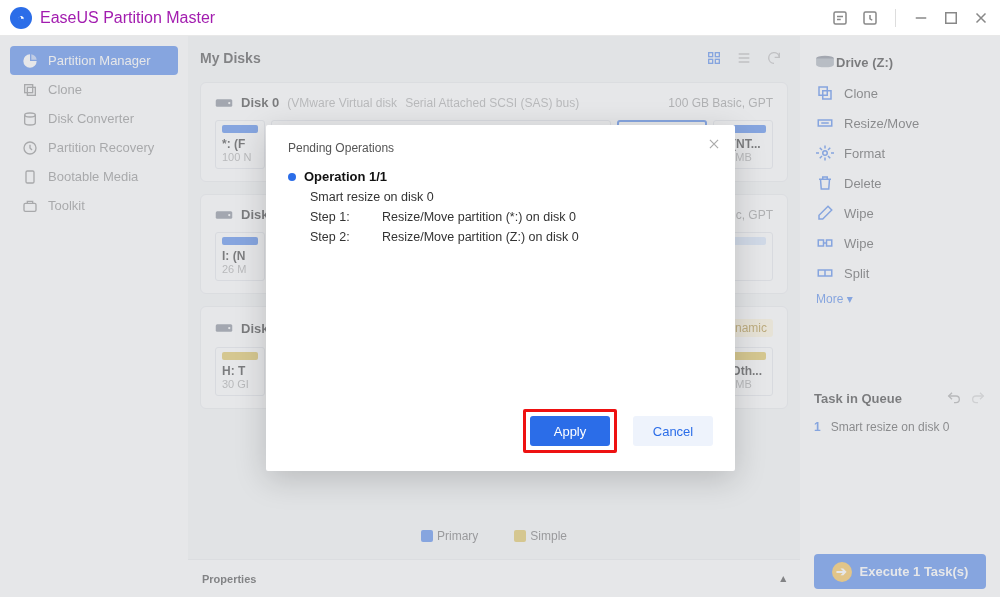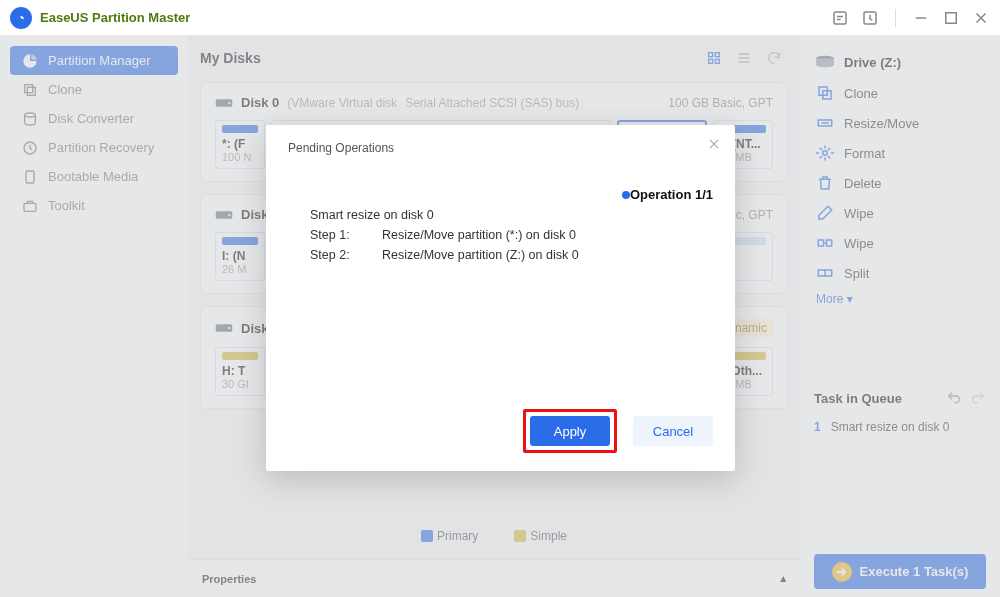--- a/index.html
+++ b/index.html
@@ -1,21 +1,21 @@
 <!DOCTYPE html>
 <html><head>
   <meta charset="utf-8">
   <style>
     * { margin: 0; padding: 0; box-sizing: border-box; font-family: -apple-system, "Segoe UI", Arial, sans-serif; }
     body { width: 1000px; height: 597px; background: #fff; overflow: hidden; position: relative; }
 
     
     .titlebar { height: 36px; display: flex; align-items: center; padding: 0 10px; border-bottom: 1px solid #e8e8e8; }
     .appicon { width: 22px; height: 22px; background: #2b6de8; border-radius: 50%; margin-right: 8px; display:flex;align-items:center;justify-content:center;color:#fff;font-size:12px;font-weight:bold;}
-    .apptitle { font-size: 13px; font-weight: 700; color: #4d7c0f; }
+    .apptitle { font-size: 16px; font-weight: 400; color: #a21caf; }
     .win-controls { margin-left: auto; display: flex; gap: 12px; align-items:center;}
     .win-controls .ico { width: 18px; height: 18px; color: #888; cursor:pointer;}
     .vsep { width:1px; height:18px; background:#ddd; margin:0 4px;}
 
     
     .body { display: flex; height: calc(597px - 36px); }
     .left { width: 188px; background: #fff; padding: 10px 10px;}
     .navitem { height: 29px; display: flex; align-items: center; padding: 0 12px; border-radius: 4px; font-size: 13px; color: #777; gap: 10px; cursor:pointer;}
     .navitem.active { background: #2b6de8; color: #fff; }
     .navitem .navicon { width:16px;height:16px;}
@@ -39,39 +39,39 @@
     .partname { font-size:12px; color:#111; font-weight:600; white-space:nowrap; overflow:hidden; text-overflow:ellipsis;}
     .partsize { font-size:11px; color:#999;}
 
     .legend { display:flex; gap:36px; justify-content:center; align-items:center; margin:16px 0; font-size:12px; color:#555;}
     .legend .sw{ width:12px;height:12px; display:inline-block; border-radius:2px; margin-right:4px; vertical-align:-2px;}
 
     .propbar { background:#fff; border-top:1px solid #e6e8ec; padding:12px 14px; display:flex; align-items:center; font-weight:700; font-size:11px; color:#222; margin:0 -12px;}
     .propbar .caret{ margin-left:auto;}
 
     
-    .rp-head { display:flex; align-items:center; gap:8px; font-weight:700; font-size:13px; color:#111; margin-bottom:8px;}
+    .rp-head { display:flex; align-items:center; gap:0; font-weight:700; font-size:13px; color:#111; margin-bottom:8px;}
     .action { display:flex; align-items:center; gap:10px; padding:6px 2px; font-size:13px; color:#333; cursor:pointer;}
     .action .aic{ width:18px;height:18px; color:#2b6de8;}
     .more { color:#2b6de8; font-size:12px; padding:4px 2px; cursor:pointer;}
 
     .taskq { margin-top:auto;}
     .taskq-h { display:flex; align-items:center; font-weight:700; font-size:13px; color:#111;}
     .taskq-h .tools{ margin-left:auto; display:flex; gap:8px; color:#999;}
     .taskitem{ display:flex; gap:10px; font-size:12px; color:#333; margin-top:14px;}
     .taskitem .num{ color:#2b6de8; font-weight:700;}
     .exec{ margin-top:120px; background:#2b6de8; color:#fff; height:35px; border-radius:4px; display:flex;align-items:center;justify-content:center; gap:8px; font-size:13px; font-weight:600; cursor:pointer;}
     .exec .circ{width:20px;height:20px;border-radius:50%;background:#f5b32a;display:flex;align-items:center;justify-content:center;color:#fff;}
 
     
     .dim { position:absolute; inset:36px 0 0 0; background:rgba(210,212,215,0.55);}
     .modal { position:absolute; left:266px; top:125px; width:469px; height:346px; background:#fff; border-radius:2px; box-shadow:0 8px 32px rgba(0,0,0,0.18); padding:16px 22px 18px 22px; display:flex; flex-direction:column;}
     .modal-title { font-size:12px; color:#555;}
     .modal-close { position:absolute; top:12px; right:14px; color:#aaa; cursor:pointer; width:14px;height:14px;}
-    .op-head { display:flex; align-items:center; font-weight:700; font-size:13px; color:#111; margin-top:32px;justify-content:flex-end;}
+    .op-head { display:flex; align-items:center; gap:8px; font-weight:700; font-size:13px; color:#111; margin-top:14px;}
     .bullet{ width:8px;height:8px;border-radius:50%;background:#2b6de8;}
     .opline{ font-size:12.5px; color:#333; margin-left:22px; margin-top:6px; display:flex; gap:22px;}
     .opline .stepn{ min-width:50px;}
     .modal-btns{ margin-top:auto; display:flex; gap:16px; justify-content:flex-end; align-items:center;}
     .btn{ width:80px; height:30px; border-radius:3px; font-size:13px; display:flex;align-items:center;justify-content:center; cursor:pointer;}
     .btn-pri{ background:#2b6de8; color:#fff;}
     .btn-sec{ background:#eef3fc; color:#2b6de8;}
     .highlight{ border:3px solid #e11; padding:4px; border-radius:2px;}
   </style>
 </head>

